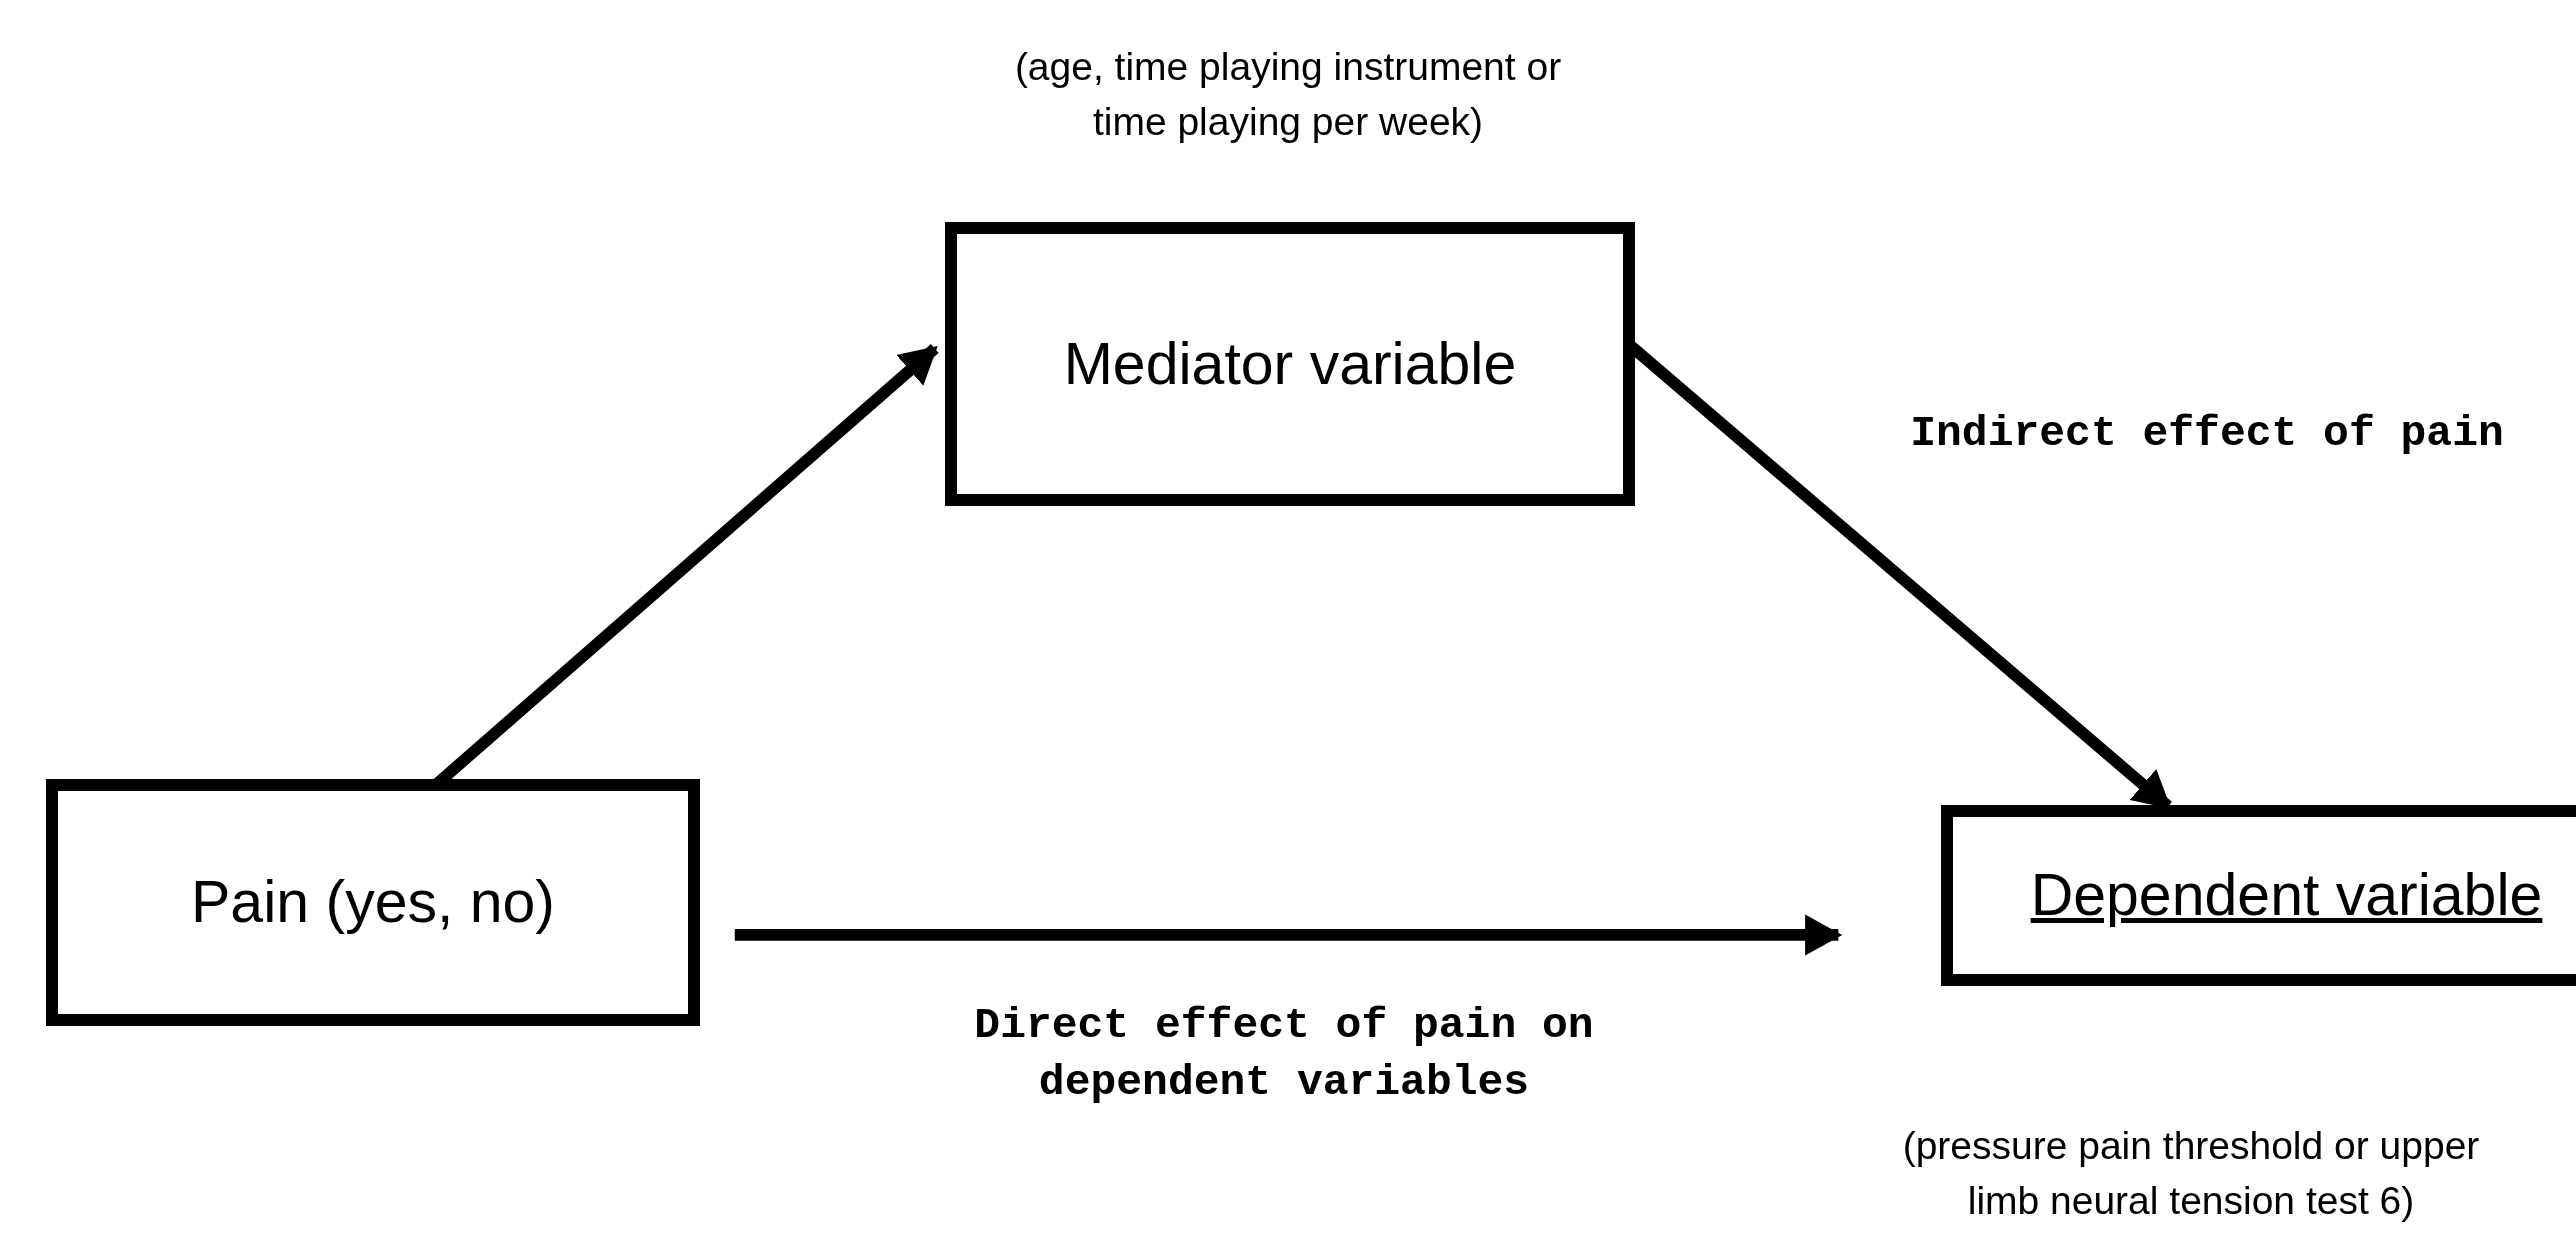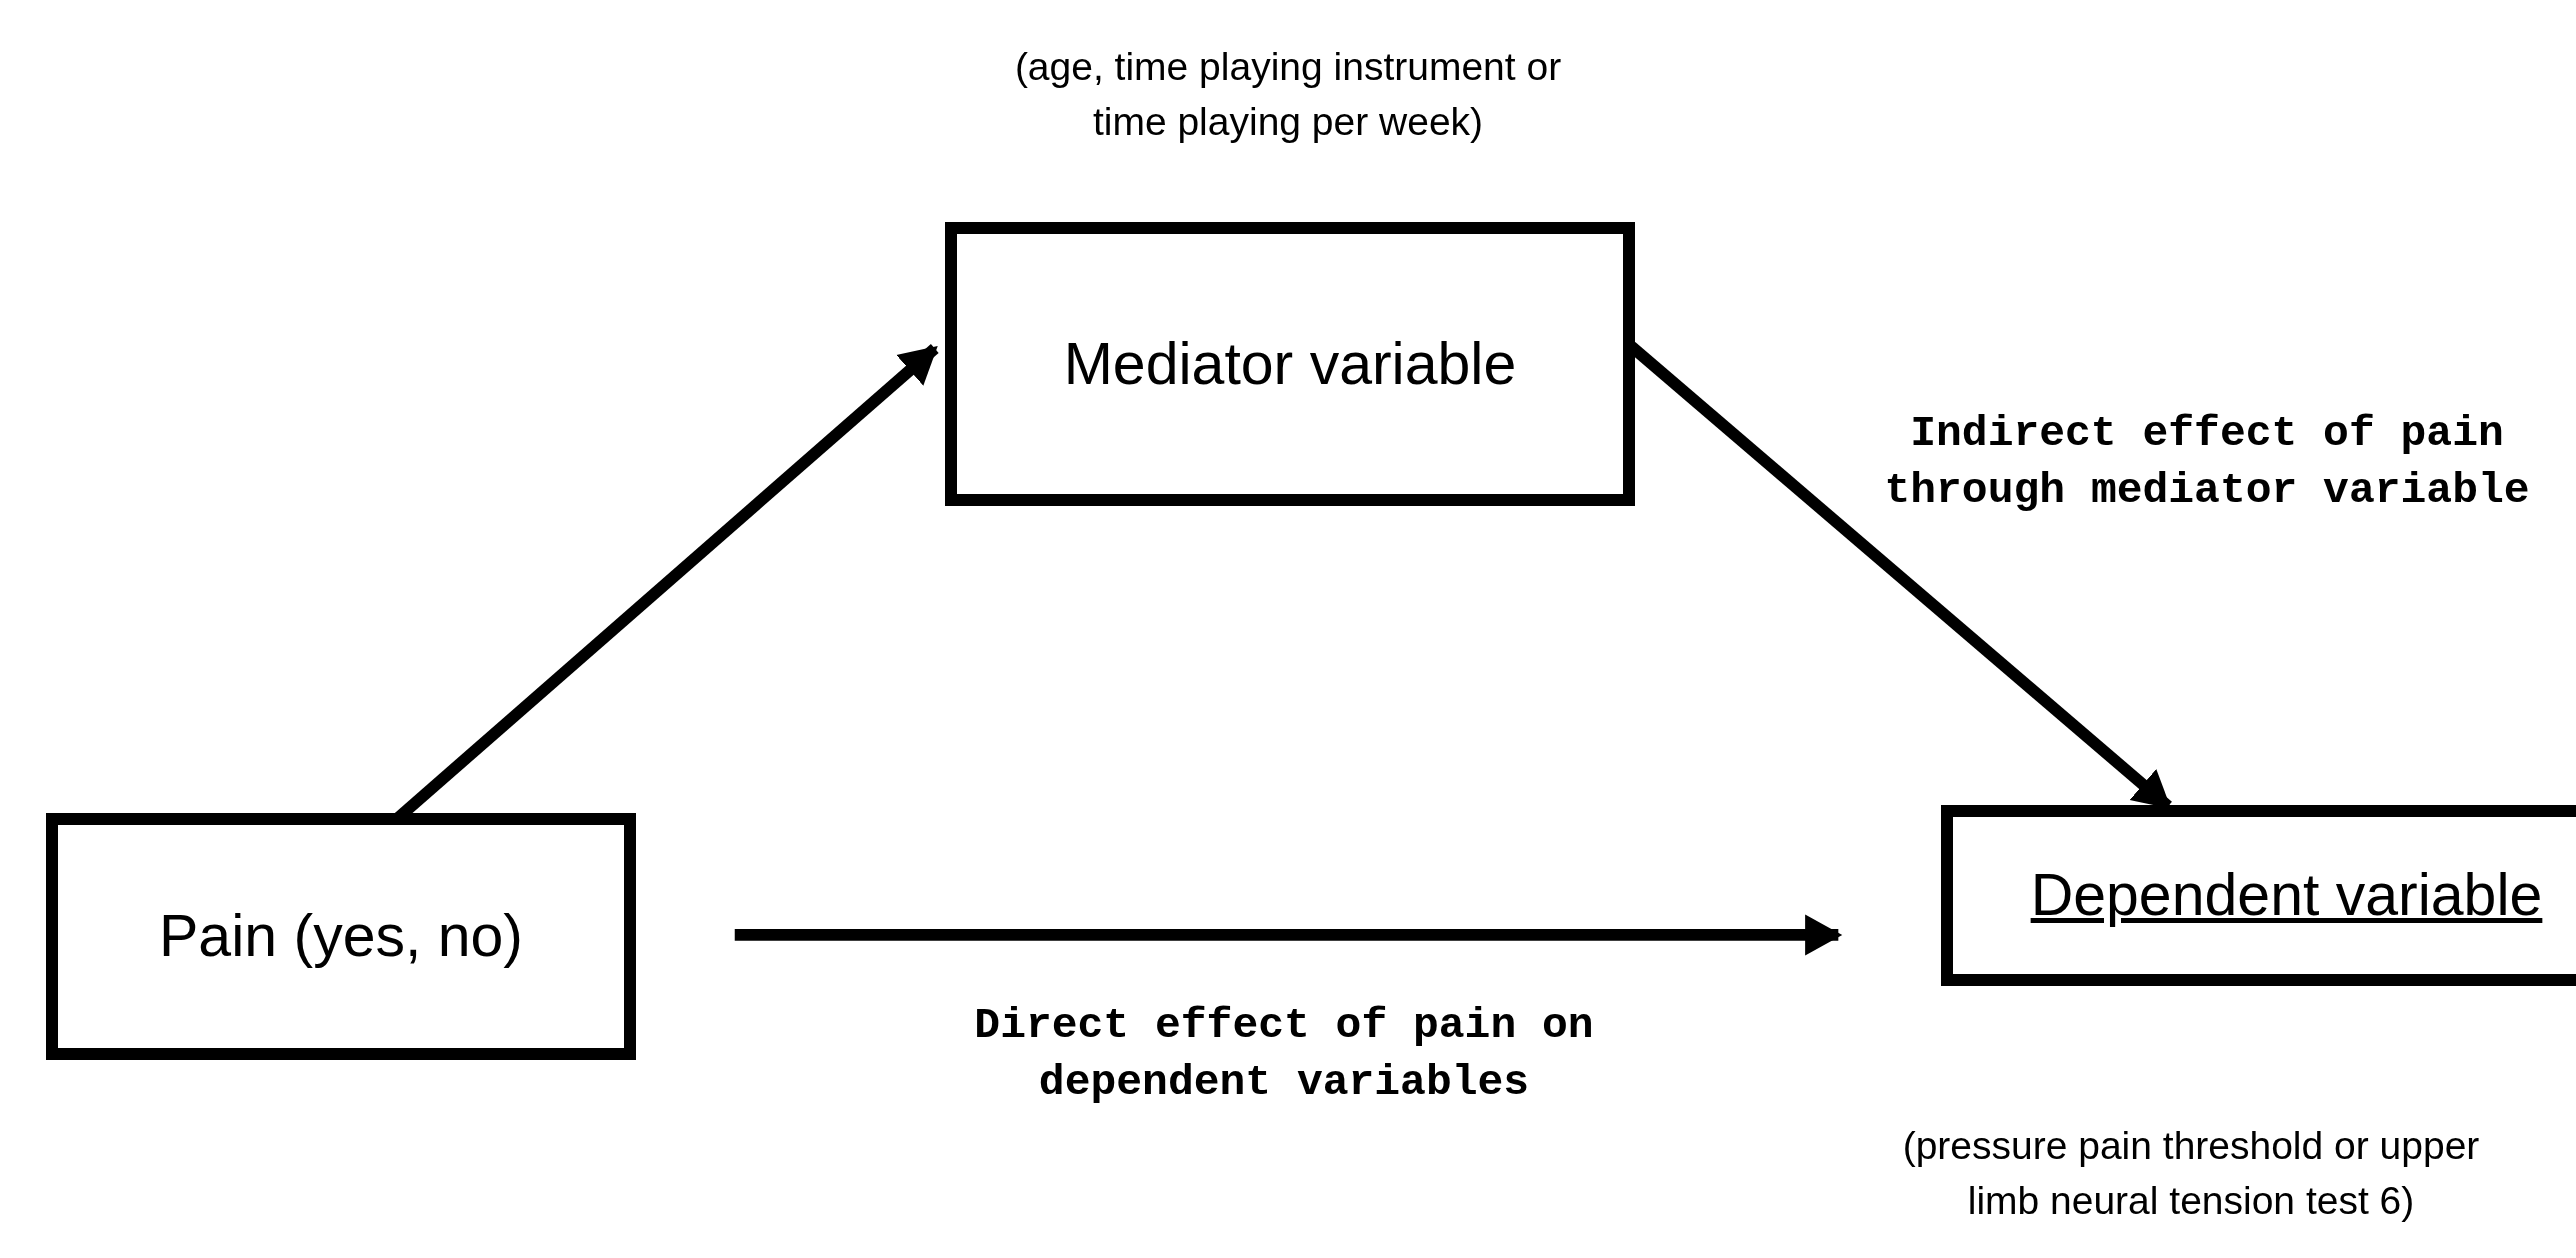--- a/index.html
+++ b/index.html
@@ -57,21 +57,21 @@
     line-height: 55px;
     font-weight: 400;
   }
   .caption.bold {
     font-size: 43px;
     line-height: 57px;
     font-weight: 700;
     font-family: Liberation Mono, monospace;
   }
   
-  #box-pain       { left: 46px;   top: 813px; width: 590px; height: 247px; }
+  #box-pain       { left: 46px;   top: 779px; width: 654px; height: 247px; }
   #box-mediator   { left: 945px;  top: 222px; width: 690px; height: 284px; }
   #box-dependent  { left: 1941px; top: 805px; width: 691px; height: 181px; text-decoration: underline; }
 
   #cap-mediator-examples  { left: 1288px; top: 39px;   }
   #cap-indirect           { left: 2207px; top: 405px;  }
   #cap-direct             { left: 1284px; top: 997px; }
   #cap-dependent-examples { left: 2191px; top: 1118px; }
 </style>
 </head>
 <body>
@@ -93,21 +93,20 @@
     <span class="cap-line">(age, time playing instrument or</span>
     <span class="cap-line">time playing per week)</span>
   </div>
 
   <div class="node-box" id="box-mediator">
     <span class="node-label">Mediator variable</span>
   </div>
 
   <div class="caption bold" id="cap-indirect">
     <span class="cap-line">Indirect effect of pain</span>
-    <span class="cap-line">through mediator variable</span>
   </div>
 
   <div class="node-box" id="box-pain">
     <span class="node-label">Pain (yes, no)</span>
   </div>
 
   <div class="node-box" id="box-dependent">
     <span class="node-label">Dependent variable</span>
   </div>
 

